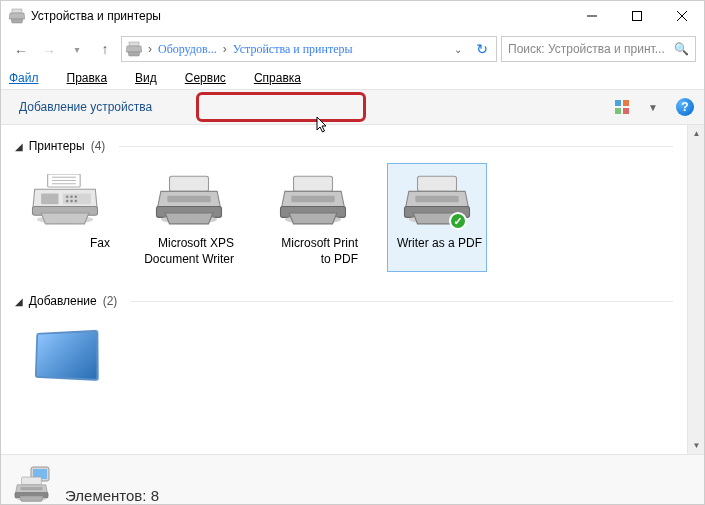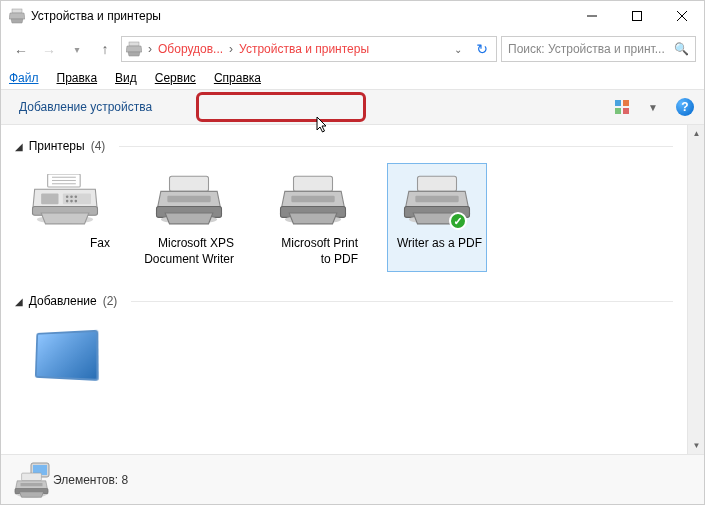--- a/index.html
+++ b/index.html
@@ -6,27 +6,27 @@
   body { background: #fff; width: 705px; height: 505px; overflow: hidden; }
   .window { width: 705px; height: 505px; border: 1px solid #ccc; background: #fff; display: flex; flex-direction: column; }
   .titlebar { height: 30px; display: flex; align-items: center; padding-left: 8px; }
   .titlebar .icon { width: 16px; height: 16px; margin-right: 6px; display:flex;align-items:center;justify-content:center; }
   .titlebar .title { font-size: 12px; color: #000; flex: 1; }
   .win-controls { display: flex; }
   .win-controls div { width: 45px; height: 30px; display: flex; align-items: center; justify-content: center; font-size: 12px; color: #000; }
   .navbar { height: 36px; display: flex; align-items: center; padding: 4px 8px; gap: 4px; }
   .nav-btn { width: 24px; height: 24px; display: flex; align-items: center; justify-content: center; color: #666; font-size: 14px; }
   .address { flex: 1; height: 26px; border: 1px solid #ccc; display: flex; align-items: center; padding: 0 4px; gap: 6px; font-size: 12px; }
-  .address .crumb { color: #ef4444; }
+  .address .crumb { color: #3b82f6; font-family: Liberation Serif, serif; }
   .address .sep { color: #666; }
   .address .dd { margin-left: auto; color: #666; font-size: 10px; padding: 0 4px;}
   .refresh { color: #1a73e8; font-size: 14px; padding: 0 4px;}
   .search { width: 195px; height: 26px; border: 1px solid #ccc; display: flex; align-items: center; padding: 0 6px; font-size: 12px; color: #888; }
   .search span.glass { margin-left: auto; color: #666; }
-  .menubar { height: 22px; display: flex; align-items: center; padding: 0 8px; gap: 18px; font-size: 12px; background: #fff; }
+  .menubar { height: 22px; display: flex; align-items: center; padding: 0 8px; gap: 28px; font-size: 12px; background: #fff; }
   .menubar span { cursor: default; }
   .menubar .hot { text-decoration: underline; }
   .menubar .file { color: #0066cc; }
   .toolbar { height: 36px; border-top: 1px solid #e5e5e5; border-bottom: 1px solid #e5e5e5; background: #f5f5f5; display: flex; align-items: center; padding: 16px 10px; gap: 18px; font-size: 12px; color: #1a4f8a; position: relative; }
   .toolbar .btn { padding: 4px 8px; }
   .highlight-box { position: absolute; border: 3px solid #c1272d; border-radius: 6px; left: 195px; top: 2px; width: 170px; height: 30px; pointer-events: none; }
   .cursor-icon { position: absolute; left: 315px; top: 26px; font-size: 14px; color: #000; pointer-events: none; }
   .toolbar .right { margin-left: auto; display: flex; gap: 18px; align-items: center; }
   .view-icon { width:16px;height:16px; }
   .help-icon { width: 18px; height: 18px; border-radius: 50%; background: radial-gradient(circle at 30% 30%, #5ab5ff, #0066cc); color: #fff; display:flex;align-items:center;justify-content:center; font-size: 12px; font-weight: bold;}
@@ -39,21 +39,21 @@
   .group-header { display: flex; align-items: center; gap: 6px; margin: 6px 0 10px 0; font-size: 12px; }
   .group-header .tri { font-size: 10px; color: #333; }
   .group-header .line { flex: 1; border-top: 1px solid #e8e8e8; margin-left: 8px; }
   .items { display: flex; gap: 24px; flex-wrap: wrap; }
   .item { width: 100px; text-align: center; padding: 4px; border: 1px solid transparent; }
   .item.selected { border: 1px solid #7ab8ec; background: #e6f2fb; }
   .item .icon-box { width: 80px; height: 64px; margin: 0 auto 4px auto; position: relative; display:flex;align-items:center;justify-content:center; }
   .item .label { font-size: 12px; line-height: 1.3; color: #000; word-wrap: break-word; text-align: right; }
   .check-badge { position: absolute; bottom: 2px; right: 10px; width: 18px; height: 18px; border-radius: 50%; background: #2ea82e; border: 2px solid #fff; display: flex; align-items: center; justify-content: center; color: #fff; font-size: 11px; font-weight: bold; }
   .monitor-icon { width: 64px; height: 48px; background: linear-gradient(135deg, #8ec5ff, #2a6fb5); border: 2px solid #5a8fc7; border-radius: 3px; transform: perspective(100px) rotateY(-12deg) rotateX(4deg); }
-  .statusbar { height: 50px; border-top: 1px solid #e5e5e5; background: #f8f8f8; display: flex; align-items: center; padding: 0 12px; font-size: 12px; color: #333; }
+  .statusbar { height: 50px; border-top: 1px solid #e5e5e5; background: #f8f8f8; display: flex; align-items: flex-end; padding: 0 12px; gap: 12px; font-size: 15px; color: #333; }
   .statusbar .thumb { width: 40px; height: 40px; display:flex;align-items:center;justify-content:center; }
   svg { display: block; }
 </style>
 </head>
 <body>
 
 <svg width="0" height="0" style="position:absolute">
   <defs>
     <g id="printer-svg">
       <rect x="12" y="2" width="36" height="14" rx="2" fill="#e8e8e8" stroke="#999" stroke-width="1"></rect>

